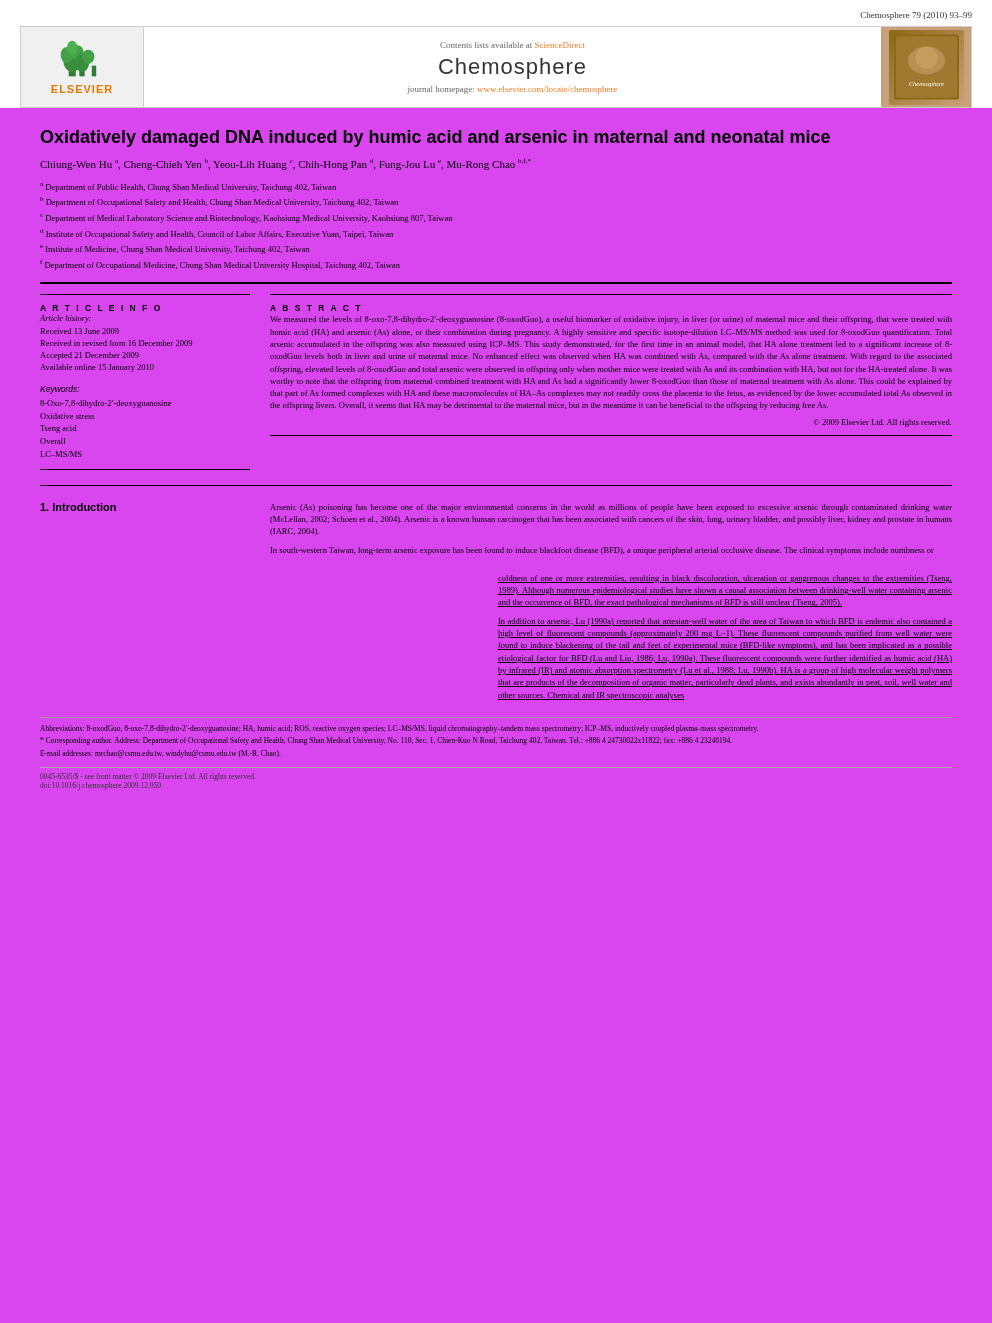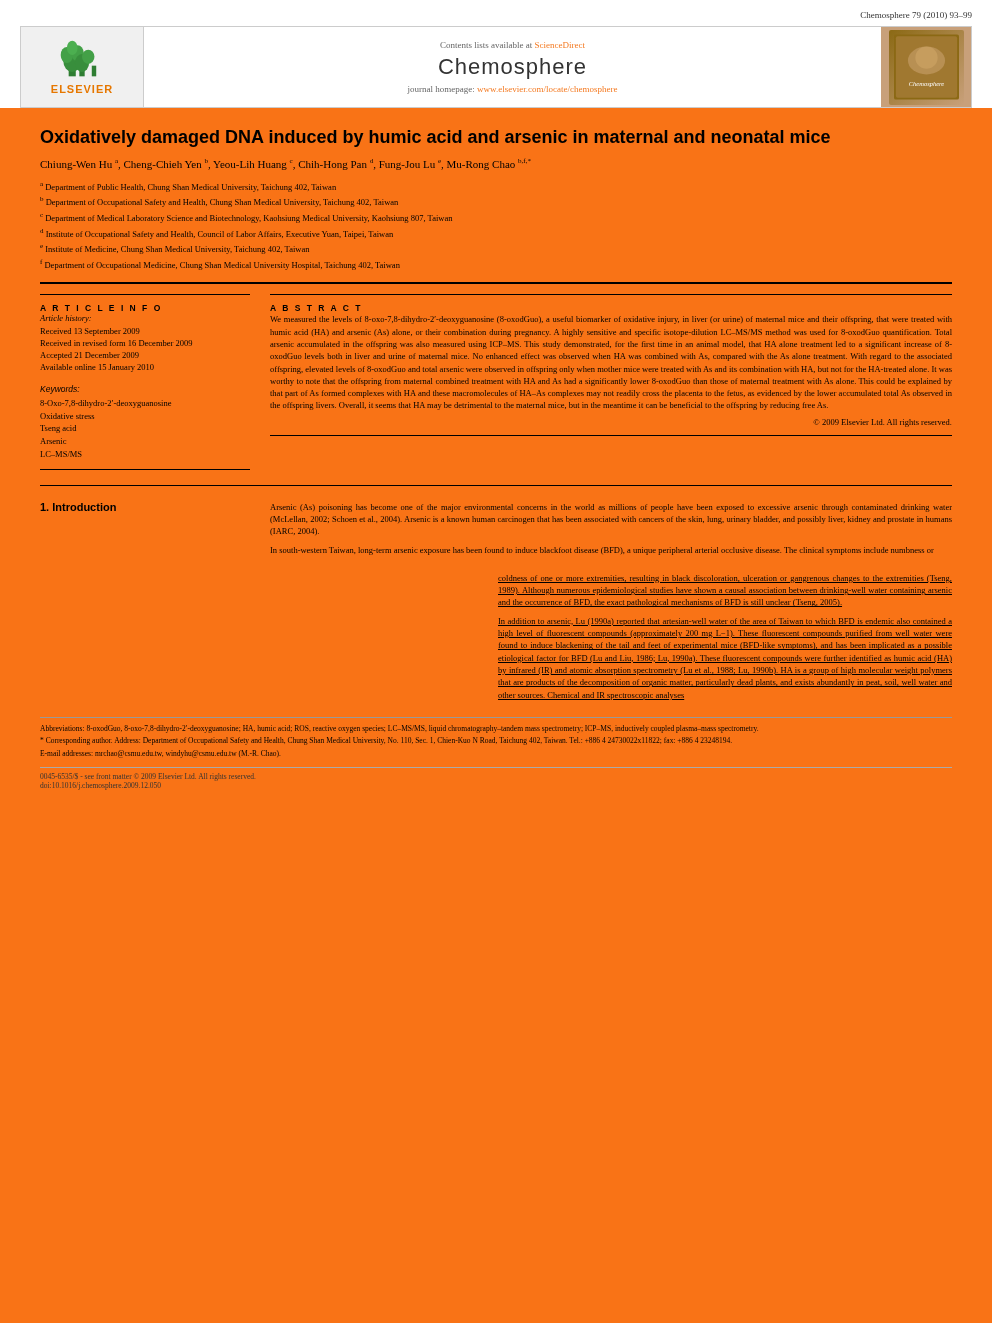--- a/index.html
+++ b/index.html
@@ -8,21 +8,21 @@
       font-family: 'Times New Roman', Times, serif;
       font-size: 10px;
       color: #000;
       width: 992px;
       min-height: 1323px;
     }
 
     .page {
       width: 992px;
       min-height: 1323px;
-      background: #f97316;
+      background: #d946ef;
       padding: 0;
     }
 
     
     .journal-header {
       background: #fff;
       padding: 10px 20px 0 20px;
       display: flex;
       flex-direction: column;
     }
@@ -419,32 +419,32 @@
     </div>
 
     <div class="two-col">
 
       <div class="left-col">
         <div class="article-info-box">
           <div class="section-label">A R T I C L E   I N F O</div>
 
           <div class="article-history">
             <label>Article history:</label>
-            <div class="history-item">Received 13 September 2009</div>
+            <div class="history-item">Received 13 June 2009</div>
             <div class="history-item">Received in revised form 16 December 2009</div>
             <div class="history-item">Accepted 21 December 2009</div>
             <div class="history-item">Available online 15 January 2010</div>
           </div>
 
           <div class="keywords-section">
             <div class="keywords-title">Keywords:</div>
             <span class="keyword-item">8-Oxo-7,8-dihydro-2′-deoxyguanosine</span>
             <span class="keyword-item">Oxidative stress</span>
             <span class="keyword-item">Tseng acid</span>
-            <span class="keyword-item">Arsenic</span>
+            <span class="keyword-item">Overall</span>
             <span class="keyword-item">LC–MS/MS</span>
           </div>
         </div>
       </div>
 
       <div class="right-col">
         <div class="abstract-box">
           <div class="section-label">A B S T R A C T</div>
           <div class="abstract-text">We measured the levels of 8-oxo-7,8-dihydro-2′-deoxyguanosine (8-oxodGuo), a useful biomarker of oxidative injury, in liver (or urine) of maternal mice and their offspring, that were treated with humic acid (HA) and arsenic (As) alone, or their combination during pregnancy. A highly sensitive and specific isotope-dilution LC–MS/MS method was used for 8-oxodGuo quantification. Total arsenic accumulated in the offspring was also measured using ICP–MS. This study demonstrated, for the first time in an animal model, that HA alone treatment led to a significant increase of 8-oxodGuo levels both in liver and urine of maternal mice. No enhanced effect was observed when HA was combined with As, compared with the As alone treatment. With regard to the associated offspring, elevated levels of 8-oxodGuo and total arsenic were observed in offspring only when mother mice were treated with As and its combination with HA, but not for the HA-treated alone. It was worthy to note that the offspring from maternal combined treatment with HA and As had a significantly lower 8-oxodGuo than those of maternal treatment with As alone. This could be explained by that part of As formed complexes with HA and these macromolecules of HA–As complexes may not readily cross the placenta to the fetus, as evidenced by the lower accumulated total As observed in the offspring livers. Overall, it seems that HA may be detrimental to the maternal mice, but in the meantime it can be beneficial to the offspring by reducing free As.</div>
           <div class="copyright-line">© 2009 Elsevier Ltd. All rights reserved.</div>

